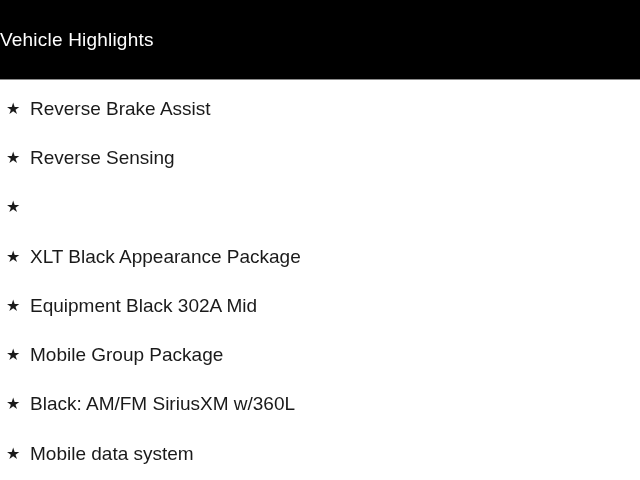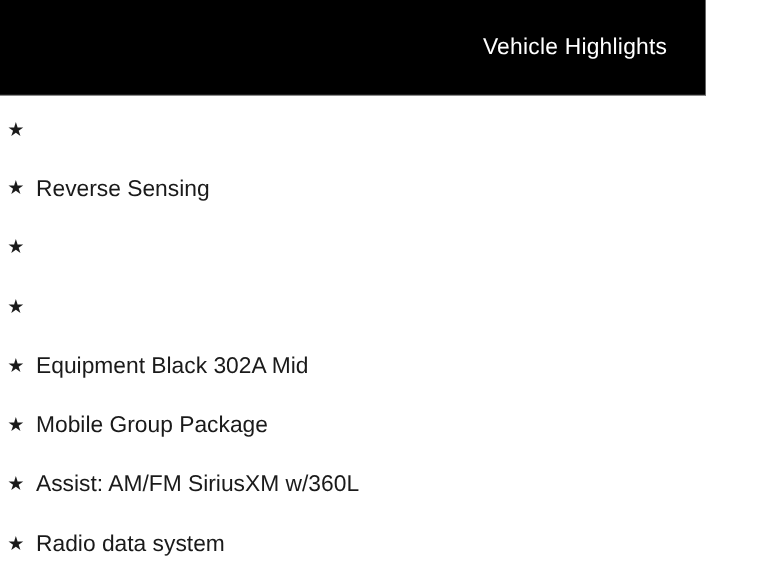--- a/index.html
+++ b/index.html
@@ -9,25 +9,24 @@
   body {
     width: 640px;
     height: 480px;
     background: #ffffff;
     font-family: "Liberation Sans", sans-serif;
     overflow: hidden;
   }
   .header-bar {
     box-sizing: border-box;
     height: 80px;
-    width: 588px;
+    width: 640px;
     background: #000000;
     display: flex;
     align-items: center;
-    justify-content: flex-end;
     padding-right: 32px;
     border-bottom: 1px solid #8a8a8a;
   }
   .header-title {
     color: #ffffff;
     font-size: 19px;
     font-weight: 400;
     letter-spacing: 0.2px;
   }
   .highlights-list {
@@ -58,40 +57,42 @@
 </head>
 <body>
 
 <div class="header-bar">
   <span class="header-title">Vehicle Highlights</span>
 </div>
 
 <ul class="highlights-list">
   <li class="highlight-item">
     <span class="star">★</span>
+    <span class="item-text">Reverse Brake Assist</span>
   </li>
   <li class="highlight-item">
     <span class="star">★</span>
     <span class="item-text">Reverse Sensing</span>
   </li>
   <li class="highlight-item">
     <span class="star">★</span>
   </li>
   <li class="highlight-item">
     <span class="star">★</span>
+    <span class="item-text">XLT Black Appearance Package</span>
   </li>
   <li class="highlight-item">
     <span class="star">★</span>
     <span class="item-text">Equipment Black 302A Mid</span>
   </li>
   <li class="highlight-item">
     <span class="star">★</span>
     <span class="item-text">Mobile Group Package</span>
   </li>
   <li class="highlight-item">
     <span class="star">★</span>
-    <span class="item-text">Assist: AM/FM SiriusXM w/360L</span>
+    <span class="item-text">Black: AM/FM SiriusXM w/360L</span>
   </li>
   <li class="highlight-item">
     <span class="star">★</span>
-    <span class="item-text">Radio data system</span>
+    <span class="item-text">Mobile data system</span>
   </li>
 </ul>
 
 </body></html>

